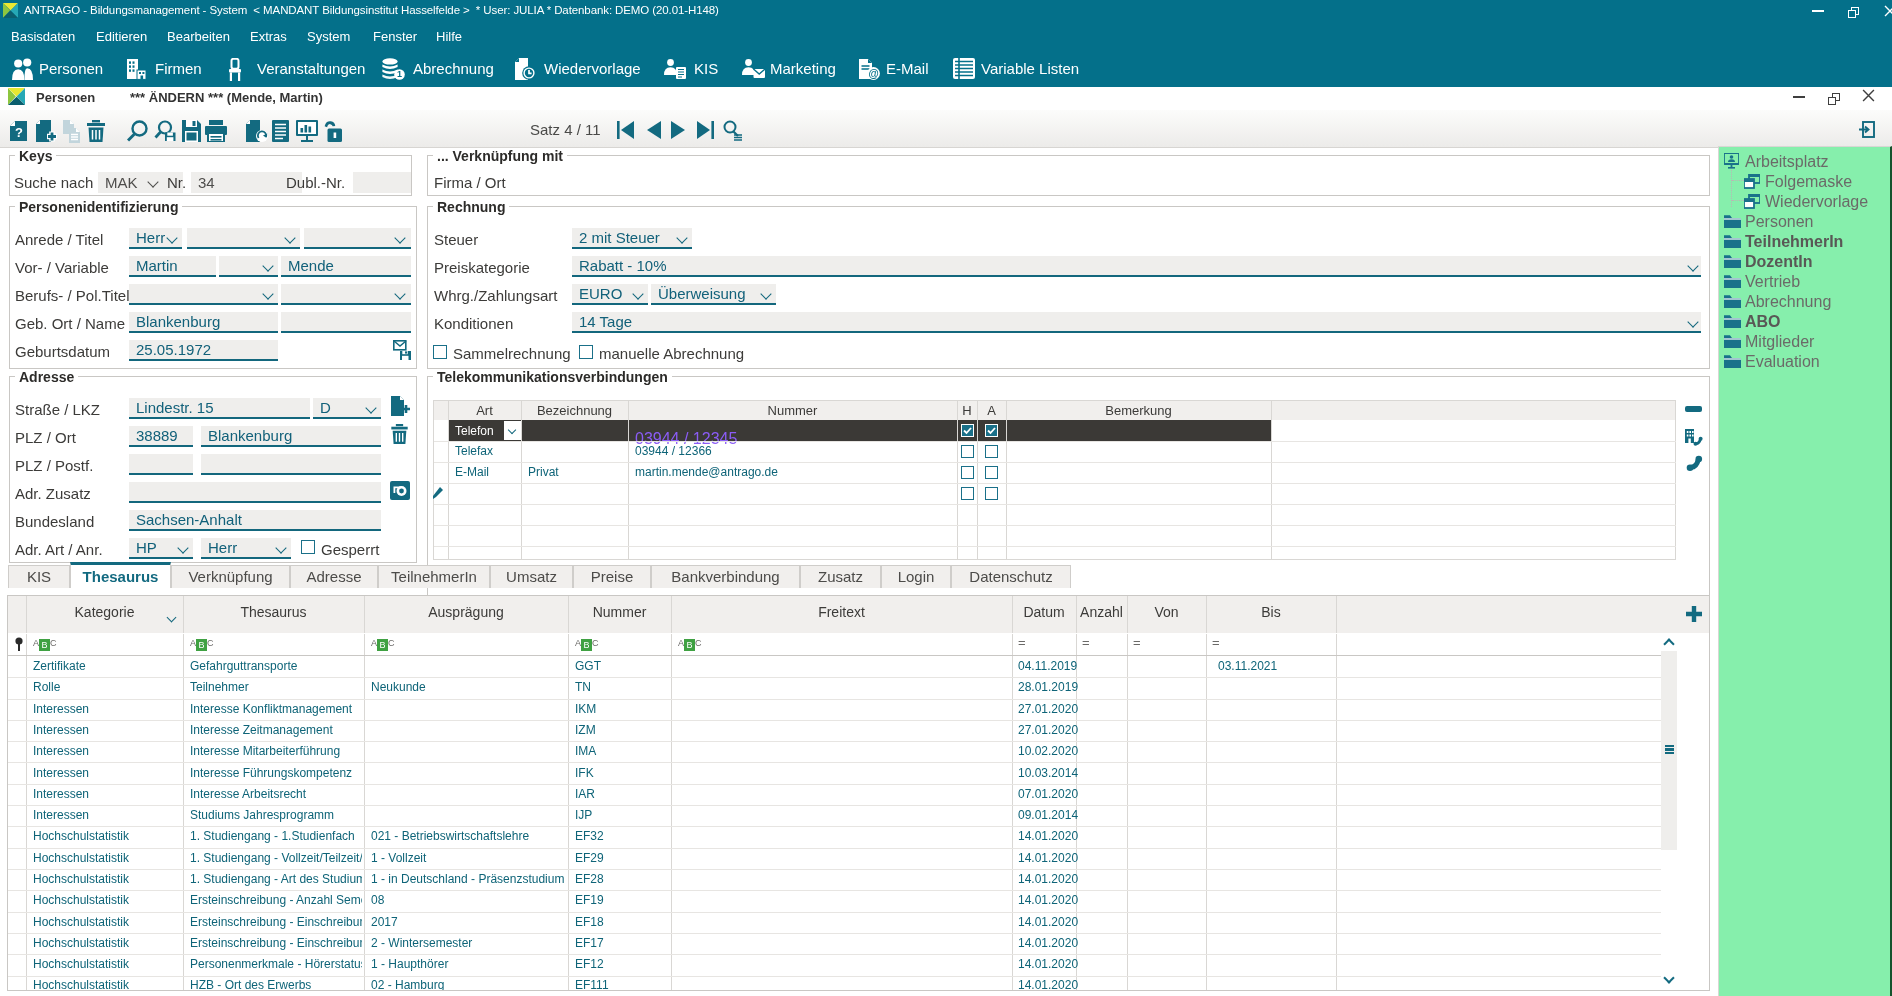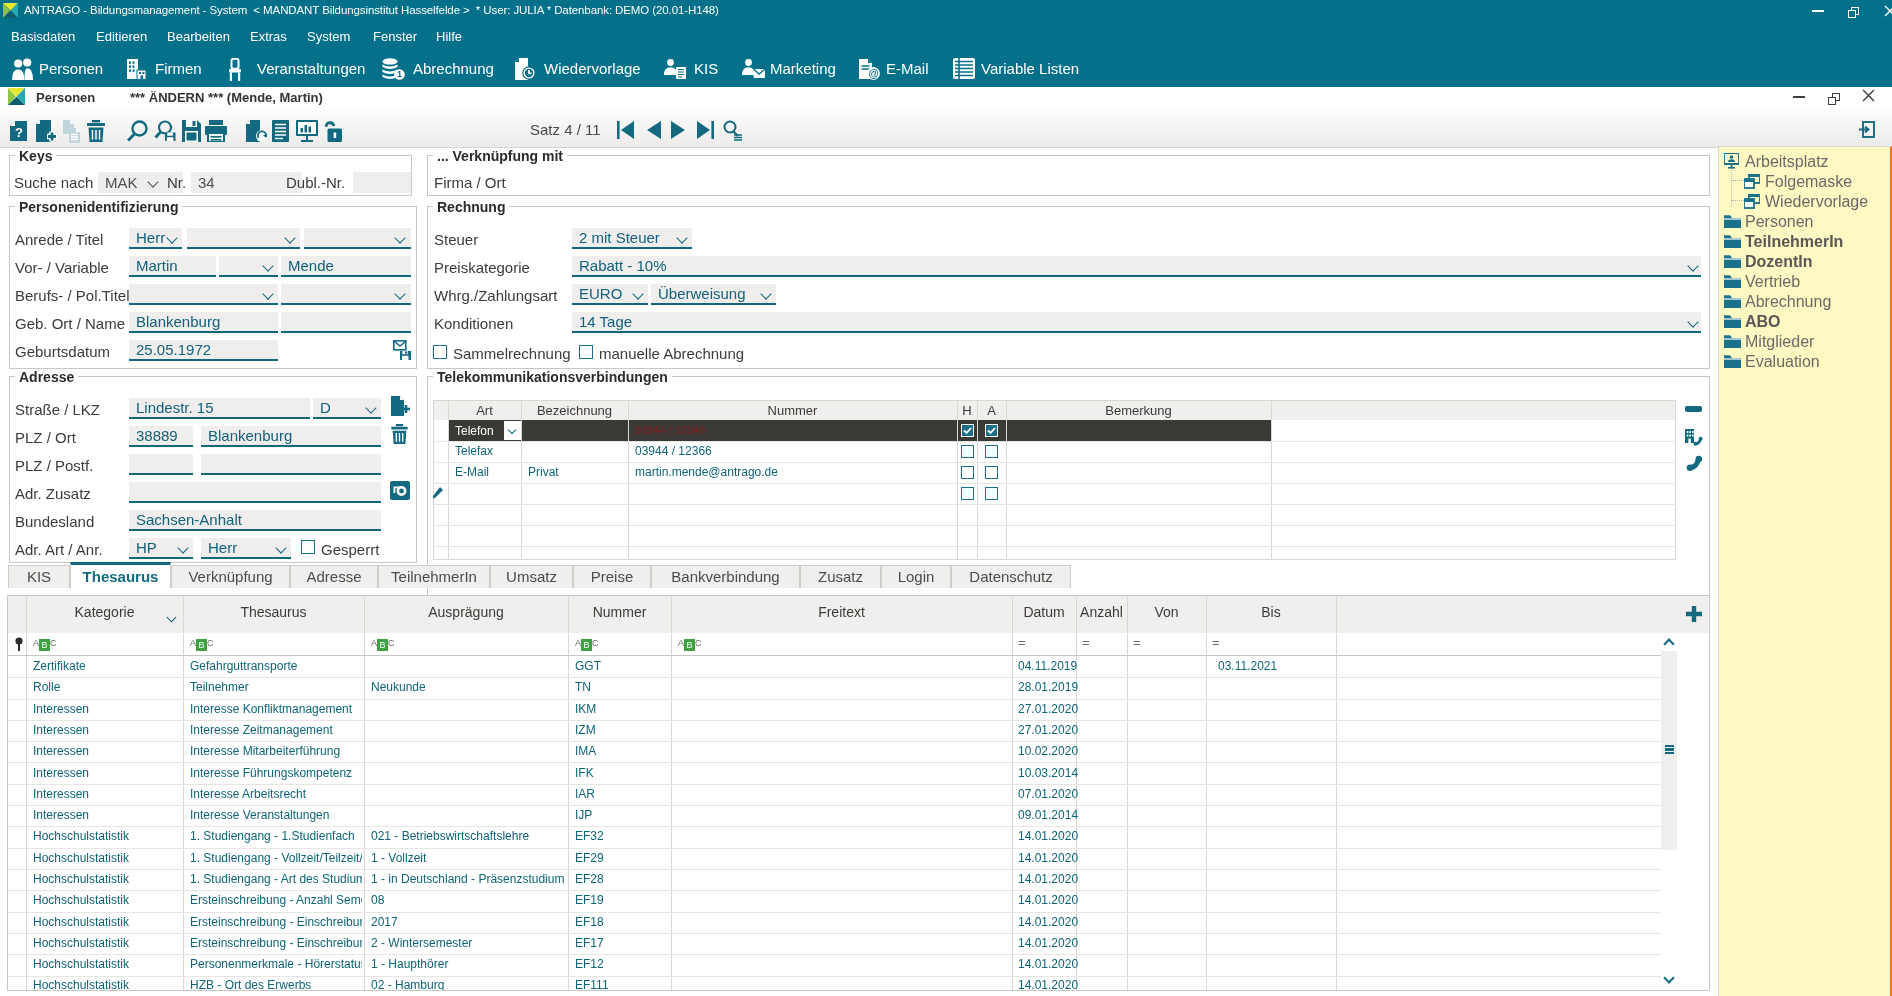--- a/index.html
+++ b/index.html
@@ -3,21 +3,21 @@
 <style>
 *{margin:0;padding:0;box-sizing:border-box}
 html,body{width:1892px;height:996px}
 body{font-family:"Liberation Sans",sans-serif;position:relative;background:#fff;overflow:hidden}
 .a{position:absolute}
 #titlebar{left:0;top:0;width:1892px;height:22px;background:#04708a;color:#fff;font-size:11.5px;letter-spacing:-0.1px}
 #menubar{left:0;top:22px;width:1892px;height:28px;background:#04708a;color:#fff;font-size:13px}
 #toolbar{left:0;top:50px;width:1892px;height:37px;background:#04708a;color:#fff;font-size:15px}
 #childbar{left:0;top:87px;width:1892px;height:23px;background:#fff;color:#333;font-size:13px;font-weight:bold}
 #ftoolbar{left:0;top:110px;width:1892px;height:38px;background:linear-gradient(#fcfcfb,#ecebe9);border-bottom:1px solid #d7d5d2}
-#rpanel{left:1718px;top:146px;width:174px;height:850px;background:#fef9c3;border-left:1px solid #d9d7d4;border-top:1px solid #d9d7d4;border-right:2px solid #f97316}
+#rpanel{left:1718px;top:146px;width:174px;height:850px;background:#86efac;border-left:1px solid #d9d7d4;border-top:1px solid #d9d7d4;border-right:2px solid #14532d}
 .fs{border:1px solid #c9c7c4;position:absolute}
 .leg{position:absolute;top:-8px;left:5px;background:#fff;padding:0 4px;font-size:14px;font-weight:bold;color:#2c2b29}
 .lbl{position:absolute;font-size:15px;color:#3c3b39;white-space:nowrap}
 .fld{position:absolute;background:#efeeec;border-bottom:2px solid #13677d;font-size:15px;line-height:20px;color:#12617a;padding:0 0 0 7px;white-space:nowrap;height:21px}
 .fldg{position:absolute;background:#efeeec;font-size:15px;line-height:21px;color:#4f4e4c;padding:0 0 0 7px;white-space:nowrap;height:21px}
 .chev{position:absolute;width:8px;height:8px;border-left:1.7px solid #13677d;border-bottom:1.7px solid #13677d;transform:rotate(-45deg)}
 .cb{position:absolute;width:14px;height:14px;border:1.7px solid #1a7089;background:#fff}
 .tab{position:absolute;top:565px;height:23px;background:#f1efed;border:1px solid #cfcdca;border-bottom:none;font-size:15px;color:#4c4b49;text-align:center;padding-top:2px}
 .trow{position:absolute;font-size:16px;color:#6b6a68;white-space:nowrap}
 .cell{position:absolute;font-size:12px;color:#0e6478;white-space:nowrap;overflow:hidden}
@@ -366,21 +366,21 @@
 <span class="thcell" style="left:20px;top:26px;width:73px">Art</span>
 <span class="thcell" style="left:93px;top:26px;width:107px">Bezeichnung</span>
 <span class="thcell" style="left:200px;top:26px;width:329px">Nummer</span>
 <span class="thcell" style="left:529px;top:26px;width:20px">H</span>
 <span class="thcell" style="left:549px;top:26px;width:29px">A</span>
 <span class="thcell" style="left:578px;top:26px;width:265px">Bemerkung</span>
 <div class="a" style="left:20px;top:43px;width:823px;height:21px;background:#3b3936"></div>
 <span class="a" style="left:27px;top:47px;font-size:12px;color:#fff">Telefon</span>
 <div class="a" style="left:76px;top:44px;width:17px;height:19px;background:#fff"></div>
 <span class="chev" style="left:81px;top:50px;width:6px;height:6px"></span>
-<span class="a" style="left:207px;top:47px;font-size:11px;color:#7f1d1d">03944 / 12345</span>
+<span class="a" style="left:207px;top:53px;font-size:16px;color:#8b5cf6">03944 / 12345</span>
 <span class="tcell" style="left:27px;top:67px">Telefax</span>
 <span class="tcell" style="left:207px;top:67px">03944 / 12366</span>
 <span class="tcell" style="left:27px;top:88px">E-Mail</span>
 <span class="tcell" style="left:100px;top:88px">Privat</span>
 <span class="tcell" style="left:207px;top:88px">martin.mende@antrago.de</span>
 <div class="a" style="left:533px;top:47px;width:13px;height:13px;background:#1a7089;border:1.5px solid #fff;box-shadow:0 0 0 1px #3b3936"></div>
 <svg class="a" style="left:534px;top:48px" width="11" height="11" viewBox="0 0 11 11">
       <path d="M2 5.5 L4.5 8 L9 3" stroke="#fff" stroke-width="1.8" fill="none"></path>
     </svg>
 <div class="a" style="left:557px;top:47px;width:13px;height:13px;background:#1a7089;border:1.5px solid #fff;box-shadow:0 0 0 1px #3b3936"></div>
@@ -513,21 +513,21 @@
 <span class="cell" style="left:182px;top:170px;width:172px">Interesse Führungskompetenz</span>
 <span class="cell" style="left:567px;top:170px;width:94px">IFK</span>
 <span class="cell" style="left:1010px;top:170px;width:62px">10.03.2014</span>
 <div class="hline" style="left:0;top:209px;width:1653px"></div>
 <span class="cell" style="left:25px;top:191px;width:148px">Interessen</span>
 <span class="cell" style="left:182px;top:191px;width:172px">Interesse Arbeitsrecht</span>
 <span class="cell" style="left:567px;top:191px;width:94px">IAR</span>
 <span class="cell" style="left:1010px;top:191px;width:62px">07.01.2020</span>
 <div class="hline" style="left:0;top:230px;width:1653px"></div>
 <span class="cell" style="left:25px;top:212px;width:148px">Interessen</span>
-<span class="cell" style="left:182px;top:212px;width:172px">Interesse Veranstaltungen</span>
+<span class="cell" style="left:182px;top:212px;width:172px">Studiums Jahresprogramm</span>
 <span class="cell" style="left:567px;top:212px;width:94px">IJP</span>
 <span class="cell" style="left:1010px;top:212px;width:62px">09.01.2014</span>
 <div class="hline" style="left:0;top:252px;width:1653px"></div>
 <span class="cell" style="left:25px;top:233px;width:148px">Hochschulstatistik</span>
 <span class="cell" style="left:182px;top:233px;width:172px">1. Studiengang - 1.Studienfach</span>
 <span class="cell" style="left:363px;top:233px;width:195px">021 - Betriebswirtschaftslehre</span>
 <span class="cell" style="left:567px;top:233px;width:94px">EF32</span>
 <span class="cell" style="left:1010px;top:233px;width:62px">14.01.2020</span>
 <div class="hline" style="left:0;top:273px;width:1653px"></div>
 <span class="cell" style="left:25px;top:255px;width:148px">Hochschulstatistik</span>

